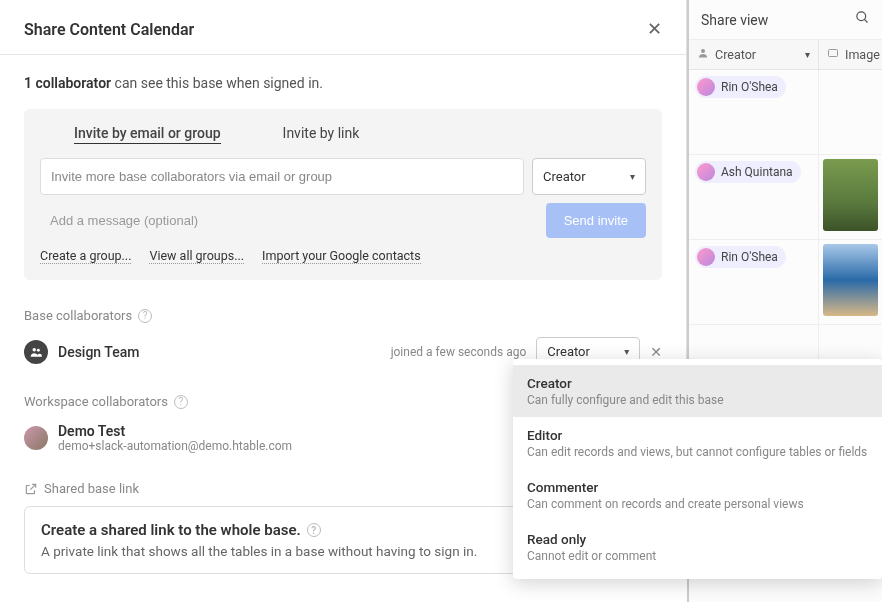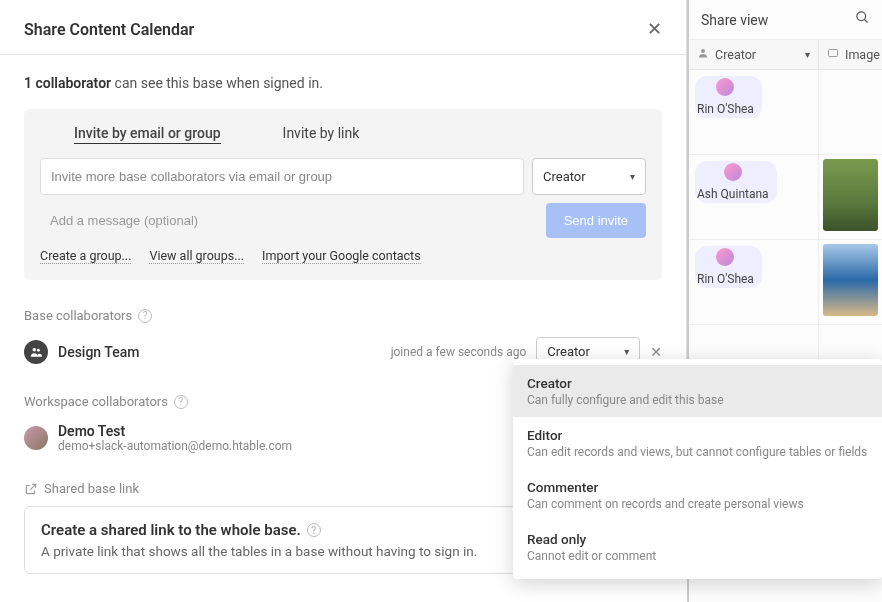--- a/index.html
+++ b/index.html
@@ -223,21 +223,21 @@
   .bg-cols{display:flex;height:30px;border-bottom:1px solid #e5e5e5;background:#f7f7f7;}
   .bg-col{flex:0 0 130px;display:flex;align-items:center;gap:6px;
     padding:0 8px;font-size:12.5px;color:#555;border-right:1px solid #e5e5e5;}
   .bg-col .cicon{color:#888;}
   .bg-col.img{flex:0 0 65px;}
   .bg-row{display:flex;height:85px;border-bottom:1px solid #eee;}
   .bg-cell-person{flex:0 0 130px;padding:6px;border-right:1px solid #eee;
     display:flex;align-items:flex-start;gap:6px;}
   .bg-cell-person .pill{
     background:#eef;border-radius:12px;padding:2px 8px 2px 2px;
-    display:flex;align-items:center;gap:6px;font-size:12px;color:#444;flex-direction:column;}
+    display:flex;align-items:center;gap:6px;font-size:12px;color:#444;}
   .pill .av{width:18px;height:18px;border-radius:50%;
     background:linear-gradient(135deg,#f9c 0%,#b8d 100%);}
   .bg-cell-img{flex:0 0 65px;padding:4px;}
   .thumb{width:55px;height:72px;border-radius:3px;}
   .thumb.t1{background:linear-gradient(180deg,#7a9b4e 0%,#5a7a3e 60%,#3d5228 100%);}
   .thumb.t2{background:linear-gradient(180deg,#a8c8e8 0%,#2a6aa8 50%,#d8b888 100%);}
   .thumb.t3{background:linear-gradient(180deg,#c8b8a8 0%,#5a4838 50%,#988868 100%);}
 </style>
 </head>
 <body>

